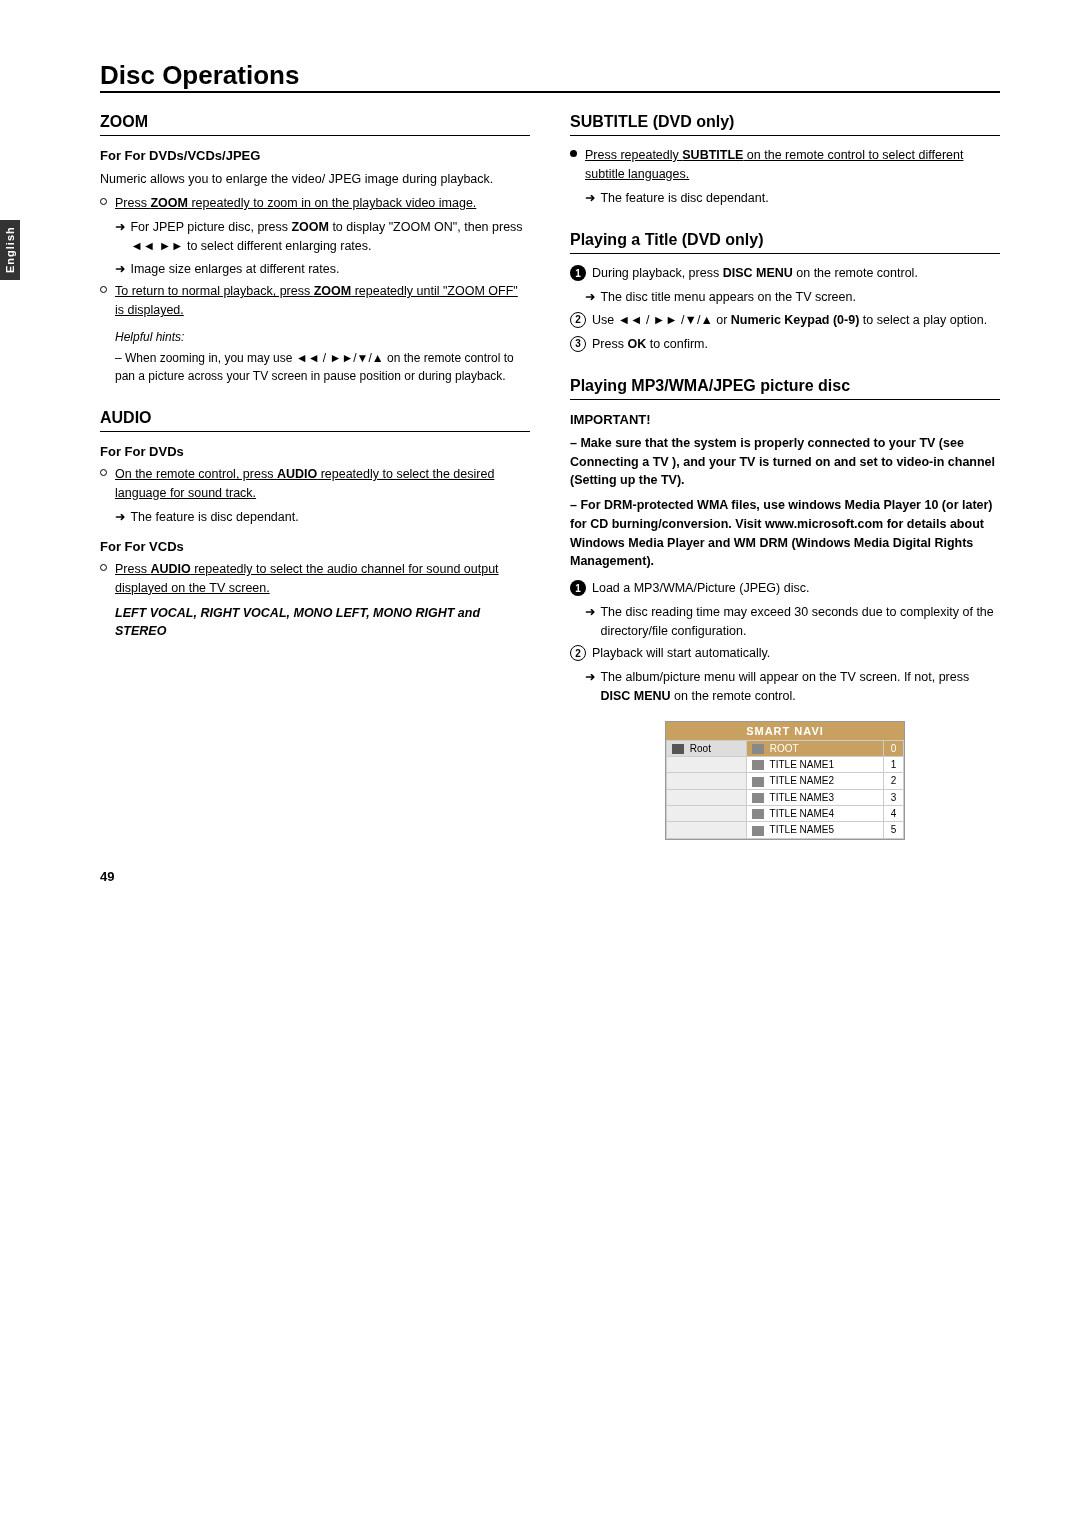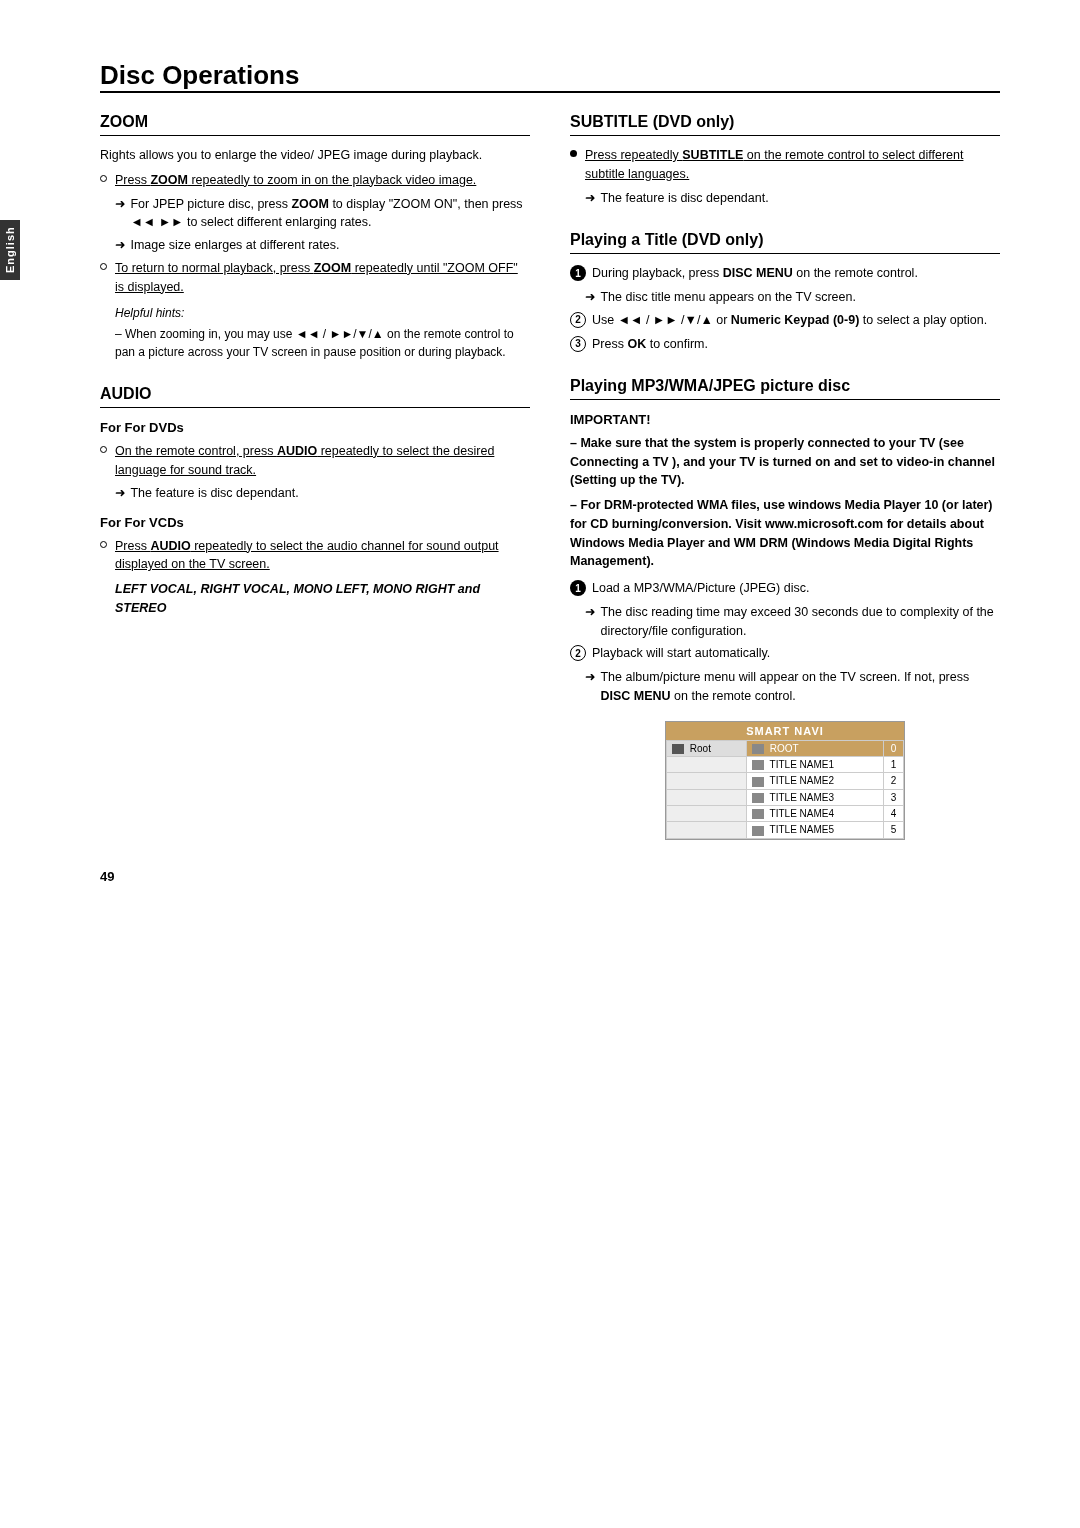--- a/index.html
+++ b/index.html
@@ -191,22 +191,23 @@
 
   <h1 class="page-title">Disc Operations</h1>
 
   <div class="columns">
 
     <div class="col-left">
 
       <div class="section">
         <div class="section-title">ZOOM</div>
 
-
-        <p>Rights allows you to enlarge the video/ JPEG image during playback.</p>
+        <p class="subsection-title">For <b>For DVDs/VCDs/JPEG</b></p>
+
+        <p>Numeric allows you to enlarge the video/ JPEG image during playback.</p>
 
         <div class="bullet-item">
           <div class="bullet-circle"></div>
           <span>Press <b>ZOOM</b> repeatedly to zoom in on the playback video image.</span>
         </div>
 
         <div class="arrow-item">
           <span class="arrow">➜</span>
           <span>For JPEP picture disc, press <b>ZOOM</b> to display "ZOOM ON", then press ◄◄ ►► to select different enlarging rates.</span>
         </div>

